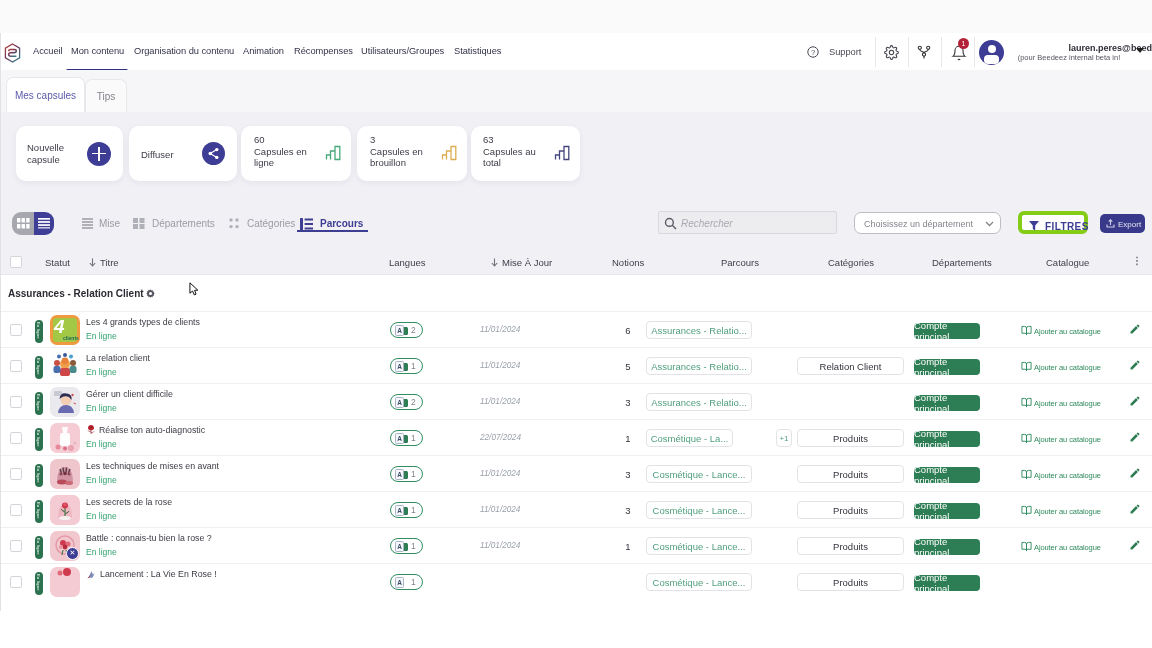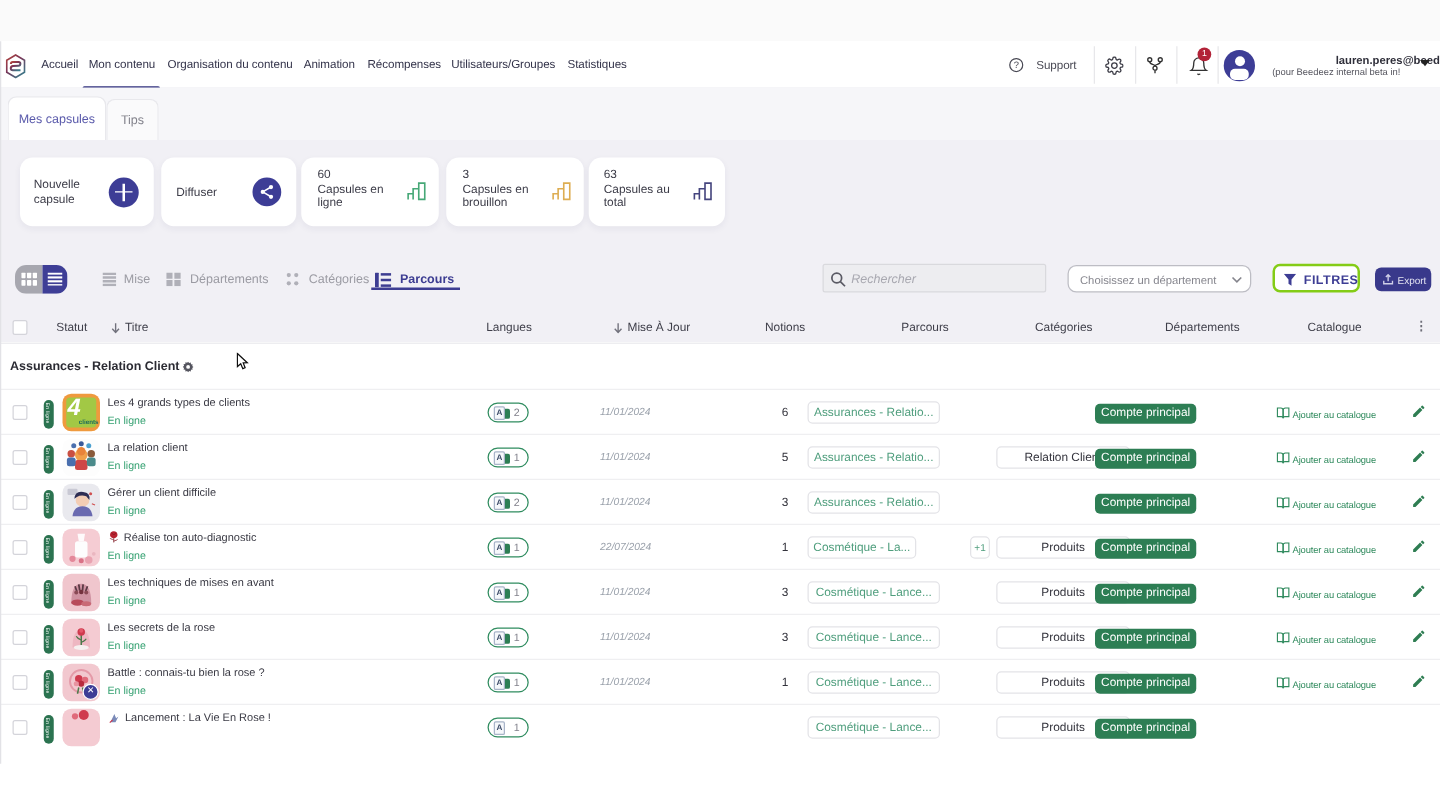--- a/index.html
+++ b/index.html
@@ -33,21 +33,21 @@
   .thumb{position:absolute;left:50px;top:3px;width:30px;height:30px;border-radius:7px;overflow:hidden;}
   .rtitle{position:absolute;left:86px;top:5px;font-size:8.8px;color:#3a3a44;}
   .enligne{position:absolute;left:86px;top:18.5px;font-size:8.5px;color:#35a171;}
   .langpill{position:absolute;left:390px;top:10px;width:31px;height:14px;border:1px solid #2f8c5f;border-radius:8px;background:#fff;}
   .rdate{position:absolute;left:480px;top:13px;width:76px;text-align:left;font-style:italic;font-size:8.2px;color:#9aa1ab;}
   .notion{position:absolute;left:610px;top:13px;width:36px;text-align:center;font-size:9.5px;color:#33333c;}
   .chip{position:absolute;top:9px;height:18px;box-sizing:border-box;border:1px solid #e3e3e7;border-radius:4px;
         background:#fff;display:flex;align-items:center;justify-content:center;font-size:9.5px;}
   .chip.parc{left:646px;width:106px;color:#4f9e7d;}
   .chip.catg{left:797px;width:107px;color:#33333c;}
-  .cpr{position:absolute;left:876px;top:10.5px;width:81px;height:16px;border-radius:4px;background:#2d7e54;
+  .cpr{position:absolute;left:914px;top:10.5px;width:66px;height:16px;border-radius:4px;background:#2d7e54;
        color:#fff;font-size:9.5px;display:flex;align-items:center;justify-content:center;}
   .ajout{position:absolute;left:1034px;top:14.5px;font-size:7.5px;color:#2f8a5d;letter-spacing:-.1px;}
   .seclabel{font-size:10px;color:#2b2b33;font-weight:bold;letter-spacing:0}
   .bookic{position:absolute;left:1021px;top:12.5px;}
   .pencil{position:absolute;left:1129px;top:11px;}
   .lpA{position:absolute;left:4px;top:1.5px;width:7px;height:9px;background:#f6f8fb;border:.5px solid #a8b4c8;border-radius:1.5px;
        font-size:6.5px;color:#3a4a66;text-align:center;line-height:9px;font-weight:bold;z-index:3}
   .lpG{position:absolute;left:10px;top:3.5px;width:7px;height:8px;background:#2d7e54;border-radius:1.5px;z-index:1}
   .lpN{position:absolute;left:20px;top:1.5px;font-size:8.5px;color:#82828c;z-index:3}
 </style></head>
@@ -223,21 +223,21 @@
       <path d="M8.3 8.3 L12 12"></path>
   </svg>
   <span class="abs" style="left:22px;top:6px;font-size:10px;font-style:italic;color:#a8a8b0">Rechercher</span>
 </div>
 <div class="abs" style="left:854px;top:212px;width:147px;height:22px;box-sizing:border-box;background:#fff;border:1px solid #bdbdc4;border-radius:7px">
   <span class="abs" style="left:9px;top:5.5px;font-size:9px;color:#85858d">Choisissez un département</span>
   <svg class="abs" style="left:130px;top:8px" width="9" height="6" viewBox="0 0 9 6" fill="none" stroke="#85858d" stroke-width="1.3">
       <path d="M1 1 L4.5 4.5 L8 1"></path>
     </svg>
 </div>
-<div class="abs" style="left:1018px;top:211px;width:70px;height:23px;box-sizing:border-box;background:#fff;border:2px solid #84cc16;border-radius:6px">
+<div class="abs" style="left:1018px;top:211px;width:70px;height:23px;box-sizing:border-box;background:#fff;border:4px solid #84cc16;border-radius:6px">
   <svg class="abs" style="left:7px;top:6px" width="10" height="10" viewBox="0 0 10 10" fill="#3d3d94">
       <path d="M0 0 H10 L6.2 4.5 V9.5 L3.8 8 V4.5 Z"></path>
     </svg>
   <span class="abs" style="left:23px;top:6px;font-size:10px;font-weight:bold;color:#3d3d94;letter-spacing:.4px">FILTRES</span>
 </div>
 <div class="abs" style="left:1100px;top:214px;width:45px;height:19px;background:#39398b;border-radius:5px">
   <svg class="abs" style="left:6px;top:5px" width="9" height="9" viewBox="0 0 9 9" fill="none" stroke="#cfcfe8" stroke-width="1.1">
     <path d="M1 5.5 V8 H8 V5.5"></path>
       <path d="M4.5 6 V1 M2.7 2.6 L4.5 0.8 L6.3 2.6"></path>
   </svg>

